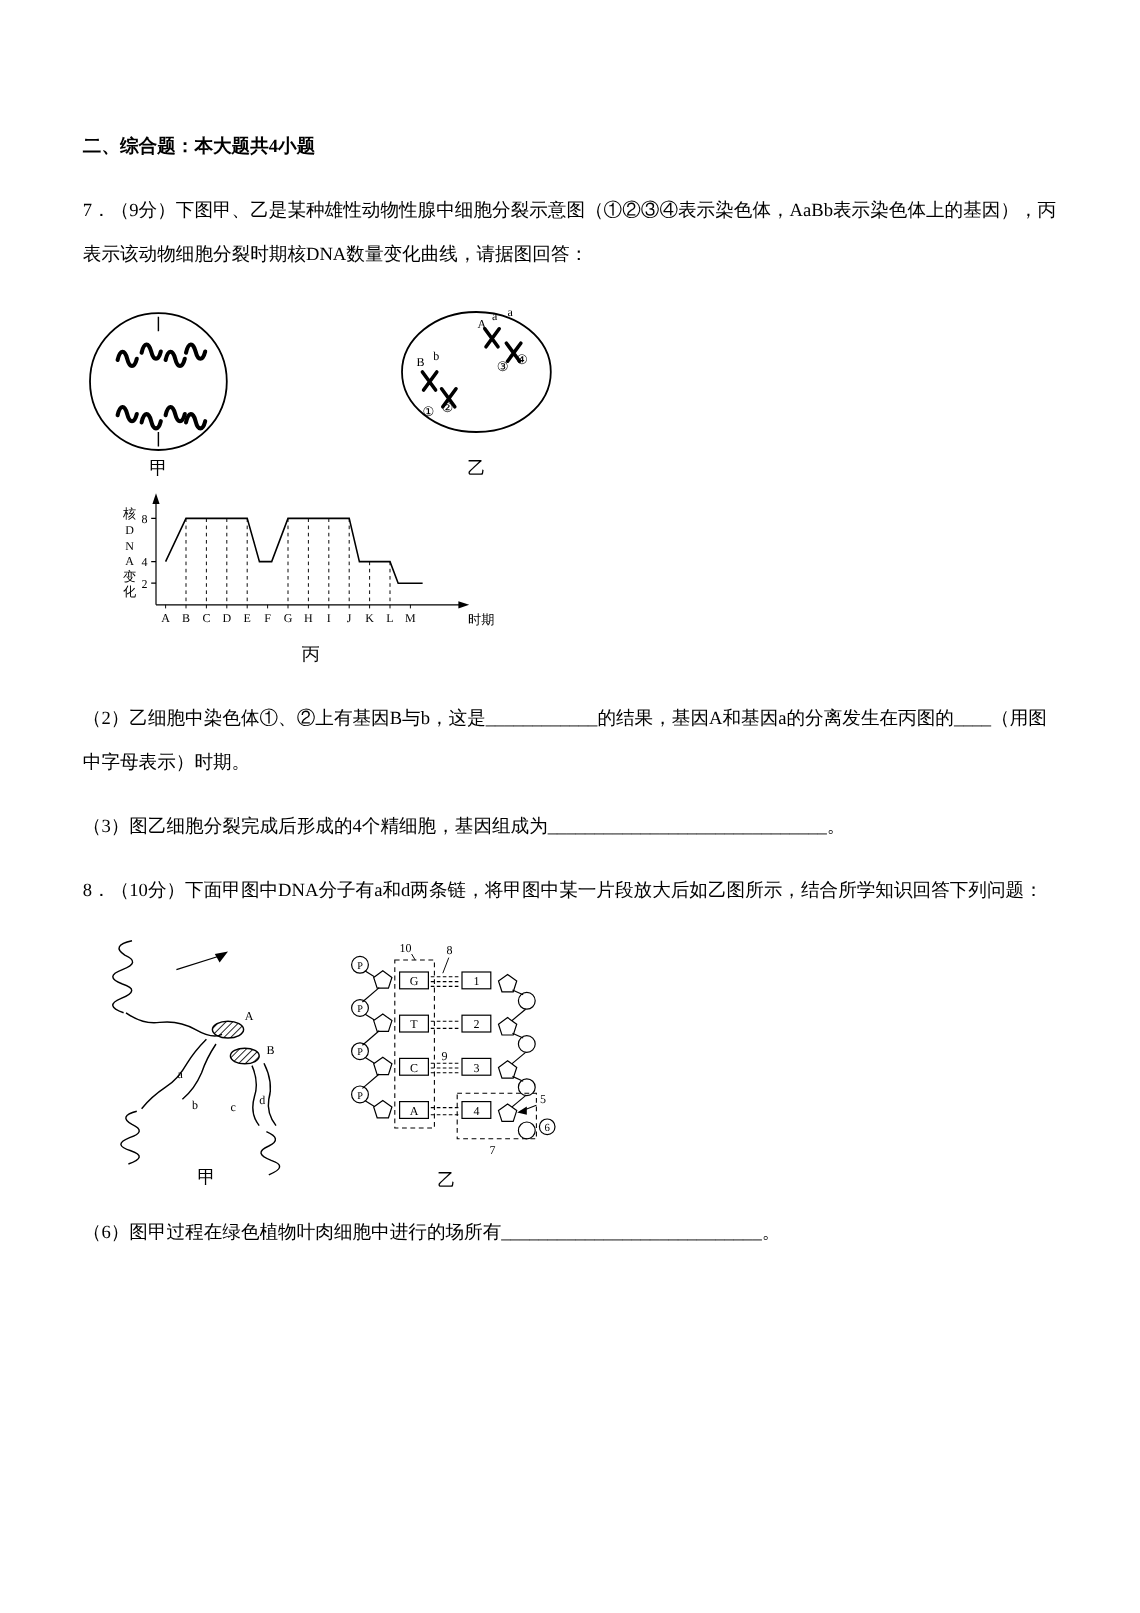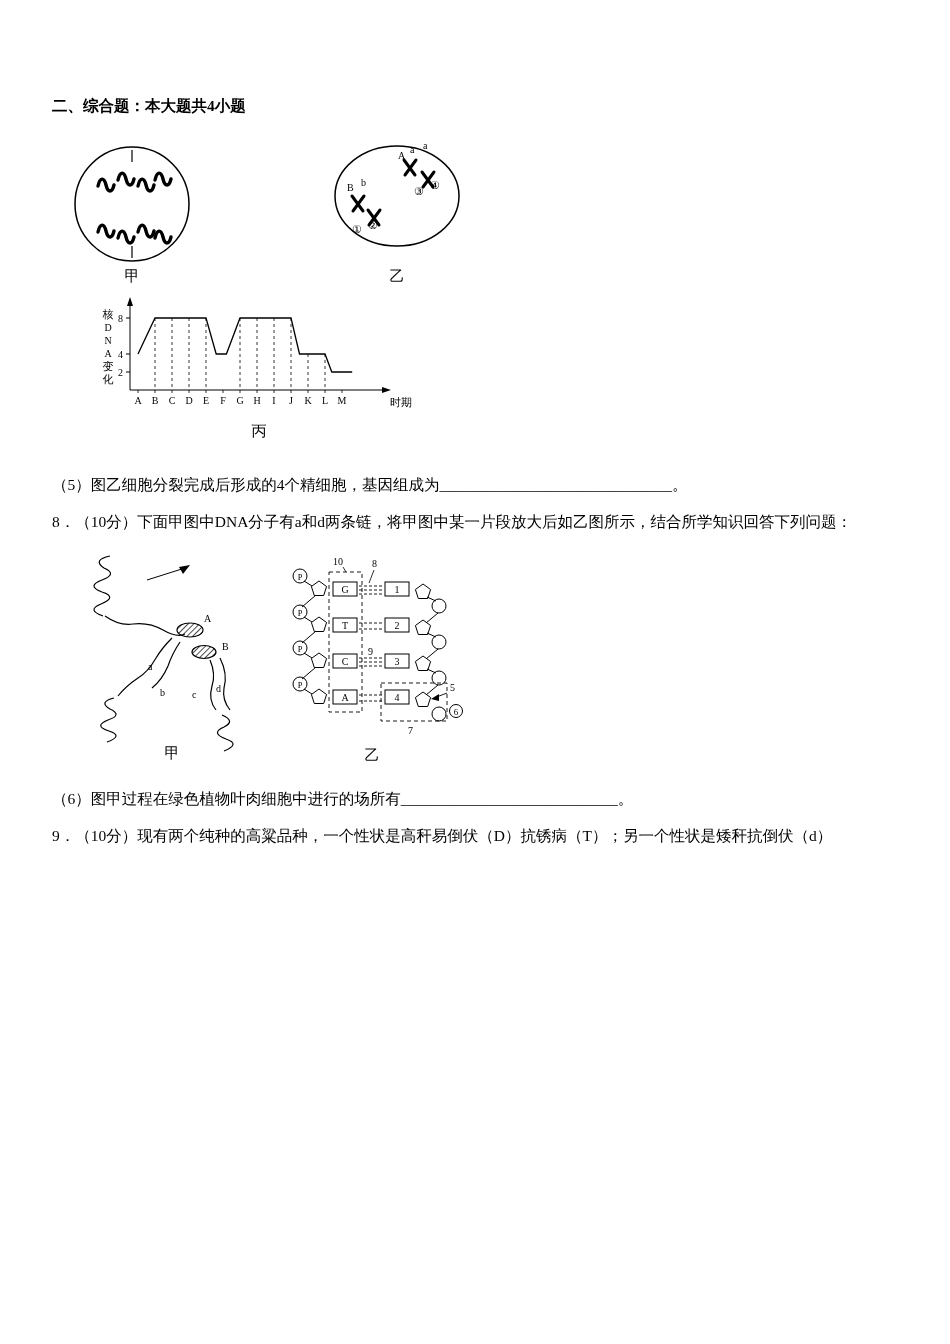--- a/index.html
+++ b/index.html
@@ -4,37 +4,38 @@
 <style>
   * { box-sizing: border-box; }
   html,body { margin:0; padding:0; }
   body {
     width: 950px; height: 1344px;
     background: #ffffff; color: #000;
     font-family: "Liberation Serif", "DejaVu Serif", serif;
     overflow: hidden;
   }
   .page { padding: 88px 46px 0 52px; font-size: 15.5px; }
-  .para { margin: 0; line-height: 2.35; text-align: left; word-break: break-all; }
+  .para { margin: 17px; line-height: 2.35; text-align: left; word-break: break-all; }
   .section-title { font-weight: bold; }
   .q7fig { margin: 10px 0 26px 0; }
   .chart-wrap { margin-left: 42px; margin-top: 6px; }
   .chart-caption { width: 330px; text-align: center; margin-top: 10px; font-size: 15px; }
   .q8fig { margin: 10px 0 16px 0; }
   svg { font-family: "Liberation Serif", "DejaVu Serif", serif; display:block; }
   .ann { font-size: 10px; }
   .circled { font-size: 11px; }
 </style>
 </head>
 <body>
 
 <div class="page">
 
   <p class="para section-title">二、综合题：本大题共4小题</p>
 
+  <p class="para">7．（9分）下图甲、乙是某种雄性动物性腺中细胞分裂示意图（①②③④表示染色体，AaBb表示染色体上的基因），丙表示该动物细胞分裂时期核DNA数量变化曲线，请据图回答：</p>
 
   <div class="q7fig">
     <svg width="470" height="150">
       <g fill="none" stroke="#000">
         <circle cx="80" cy="70" r="57" stroke-width="1.5"></circle>
         <line x1="80" y1="16" x2="80" y2="28" stroke-width="1.2"></line>
         <line x1="80" y1="112" x2="80" y2="124" stroke-width="1.2"></line>
         <g stroke-width="3.4" stroke-linecap="round">
           <path d="M46,52 c2,-9 6,-9 8,-1 c2,8 6,8 8,0"></path>
           <path d="M66,46 c2,-9 6,-9 8,-1 c2,8 6,8 8,0"></path>
@@ -123,21 +124,22 @@
           <line x1="180" y1="28" x2="180" y2="100" stroke="#000" stroke-width="0.8" stroke-dasharray="3,3"></line>
           <line x1="197" y1="28" x2="197" y2="100" stroke="#000" stroke-width="0.8" stroke-dasharray="3,3"></line>
           <line x1="214" y1="64" x2="214" y2="100" stroke="#000" stroke-width="0.8" stroke-dasharray="3,3"></line>
           <line x1="231" y1="64" x2="231" y2="100" stroke="#000" stroke-width="0.8" stroke-dasharray="3,3"></line>
           <polyline points="44,64 61,28 112,28 122.19999999999999,64 132.4,64 146,28 197,28 205.5,64 231,64 237.8,82 258.2,82" fill="none" stroke="#000" stroke-width="1.3"></polyline>
         </svg>
       <div class="chart-caption">丙</div>
     </div>
   </div>
 
-  <p class="para">（5）图乙细胞分裂完成后形成的4个精细胞，基因组成为______________________________。</p>
+  <p class="para">（2）乙细胞中染色体①、②上有基因B与b，这是____________的结果，基因A和基因a的分离发生在丙图的____（用图中字母表示）时期。</p>
+  <p class="para">（3）图乙细胞分裂完成后形成的4个精细胞，基因组成为______________________________。</p>
 
   <p class="para">8．（10分）下面甲图中DNA分子有a和d两条链，将甲图中某一片段放大后如乙图所示，结合所学知识回答下列问题：</p>
 
   <div class="q8fig">
     <svg width="430" height="215">
       <defs>
         <g id="pent">
             <polygon points="0,-8 7.6,-2.5 4.7,6.5 -4.7,6.5 -7.6,-2.5" fill="#fff" stroke="#000" stroke-width="1"></polygon>
           </g>
         <pattern id="hatch" width="4" height="4" patternUnits="userSpaceOnUse" patternTransform="rotate(45)">
@@ -253,15 +255,14 @@
         <circle cx="404" cy="161" r="6.5" fill="none" stroke="#000"></circle>
         <text x="404" y="164.5" font-size="9" text-anchor="middle">6</text>
         <text class="ann" x="356" y="184">7</text>
       </g>
       <text x="320" y="210" font-size="15" text-anchor="middle">乙</text>
     </svg>
   </div>
 
   <p class="para">（6）图甲过程在绿色植物叶肉细胞中进行的场所有____________________________。</p>
 
-  <p class="para">9．（10分）现有两个纯种的高粱品种，一个性状是高秆易倒伏（D）抗锈病（T）；另一个性状是矮秆抗倒伏（d）</p>
 
 </div>
 
 </body></html>

